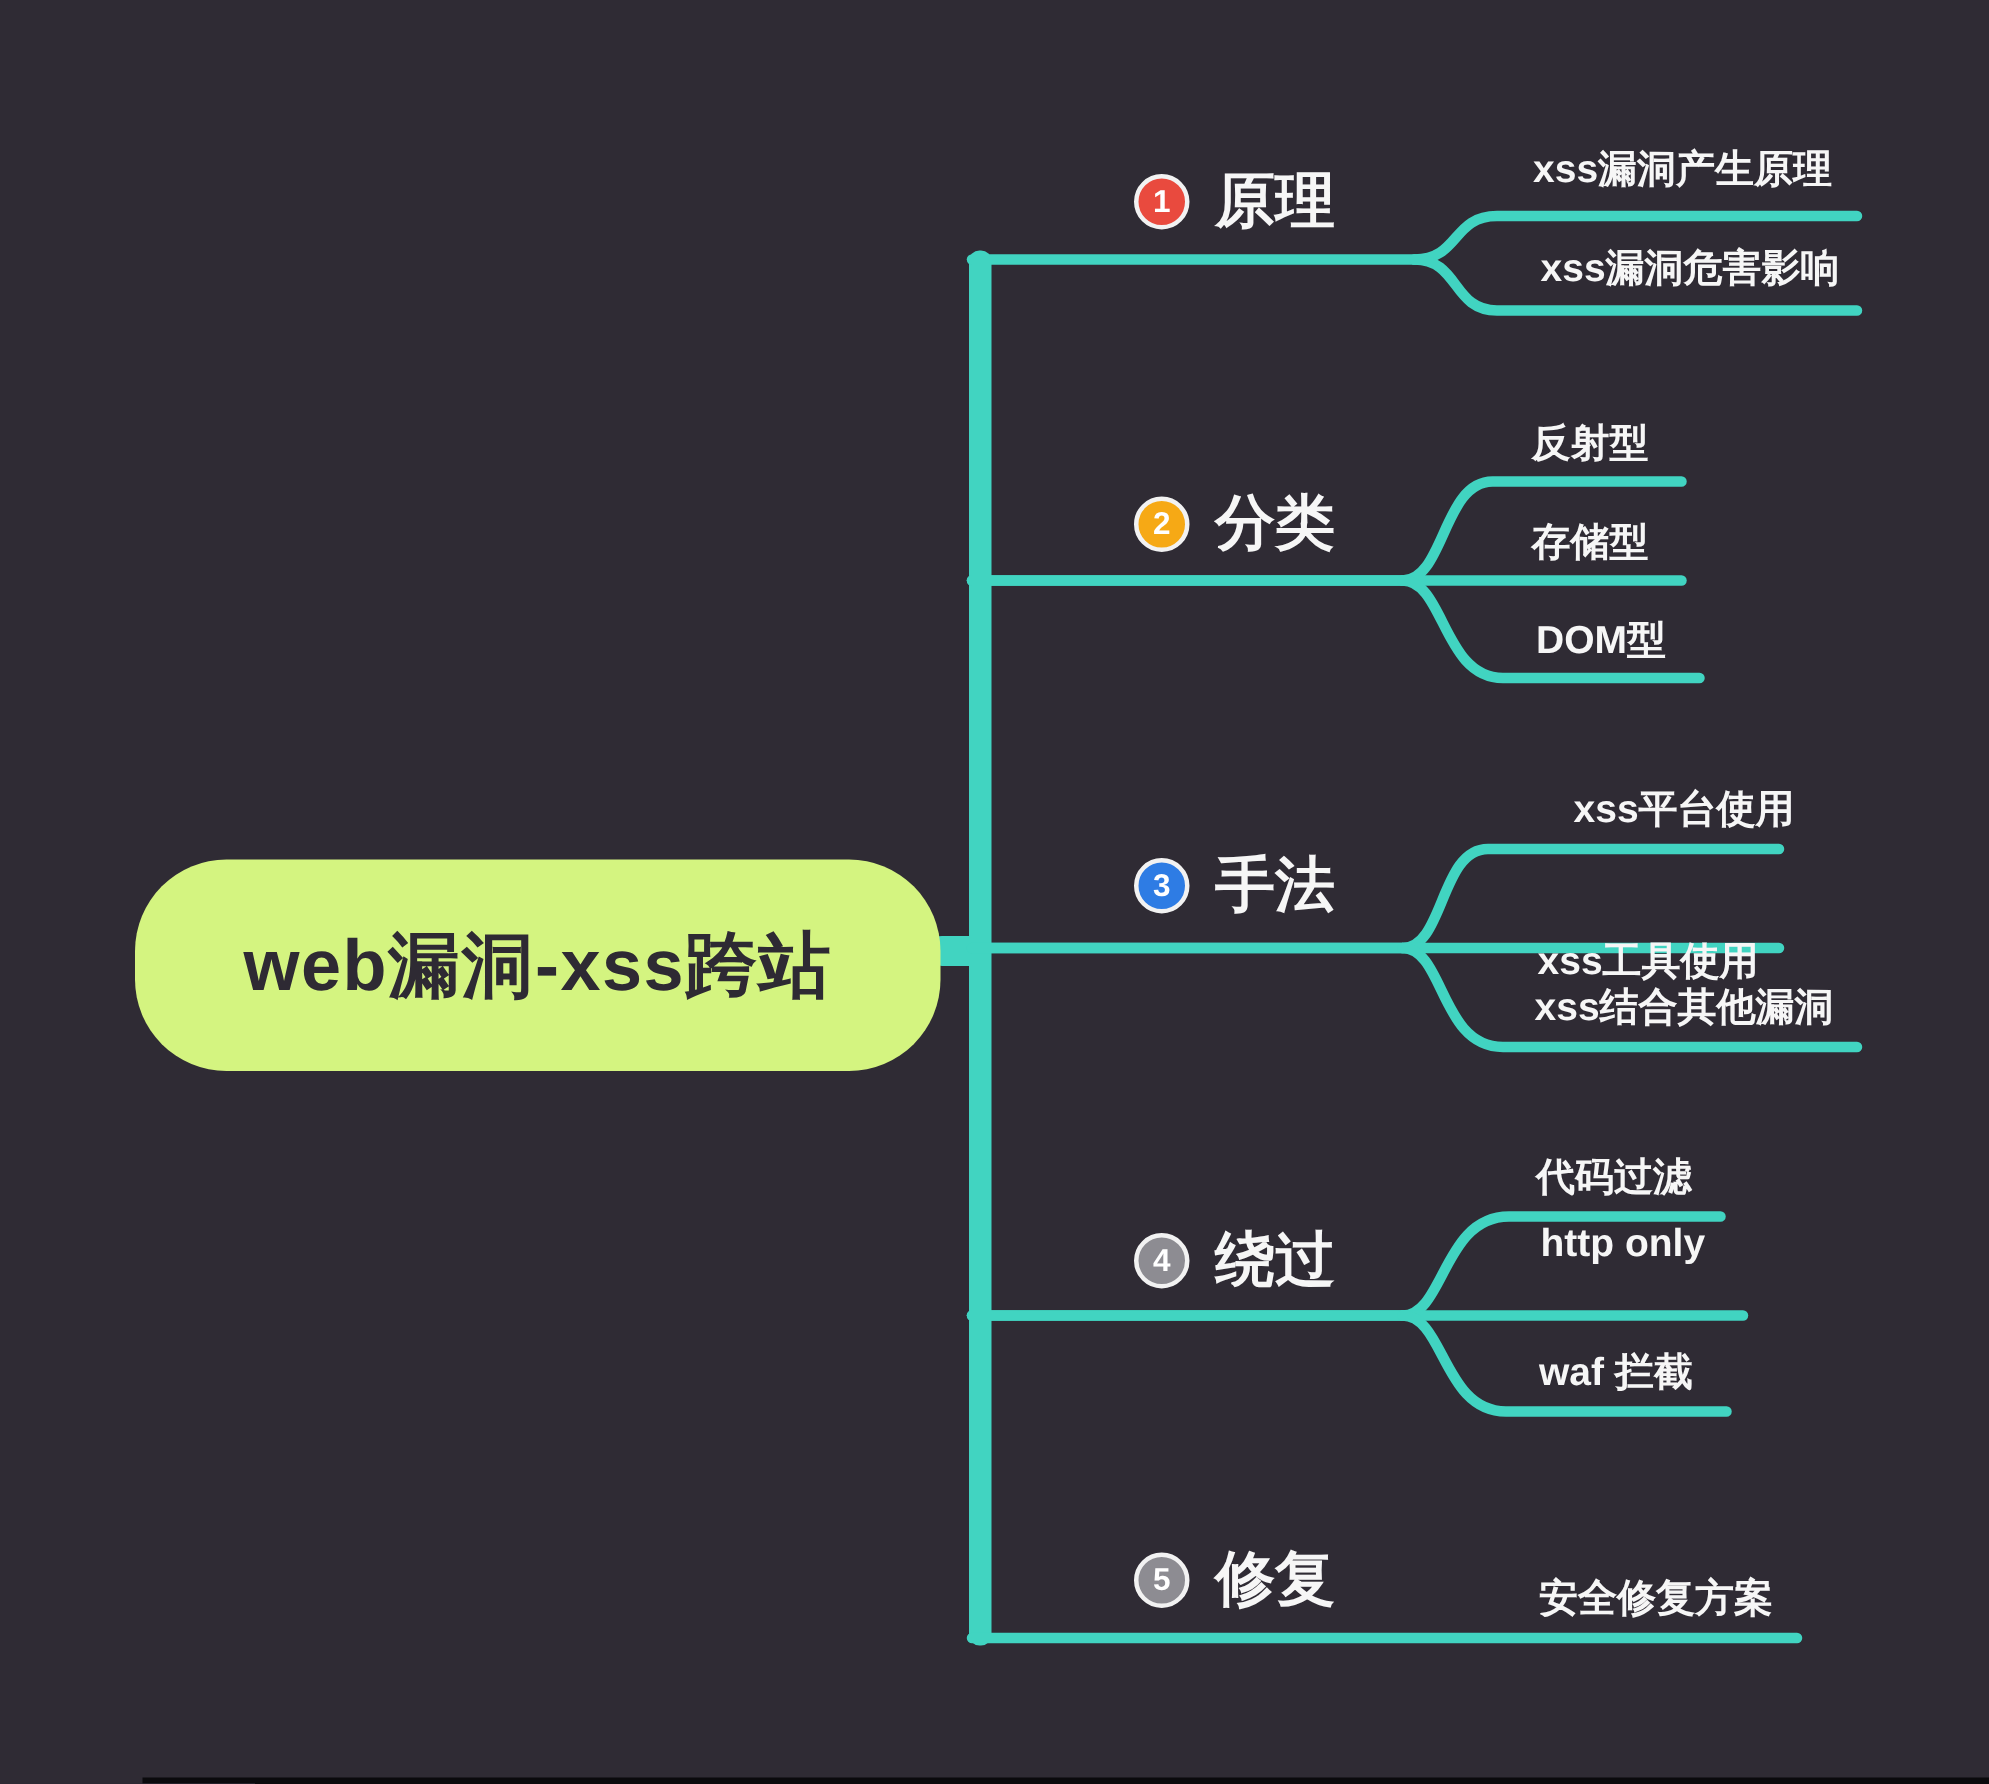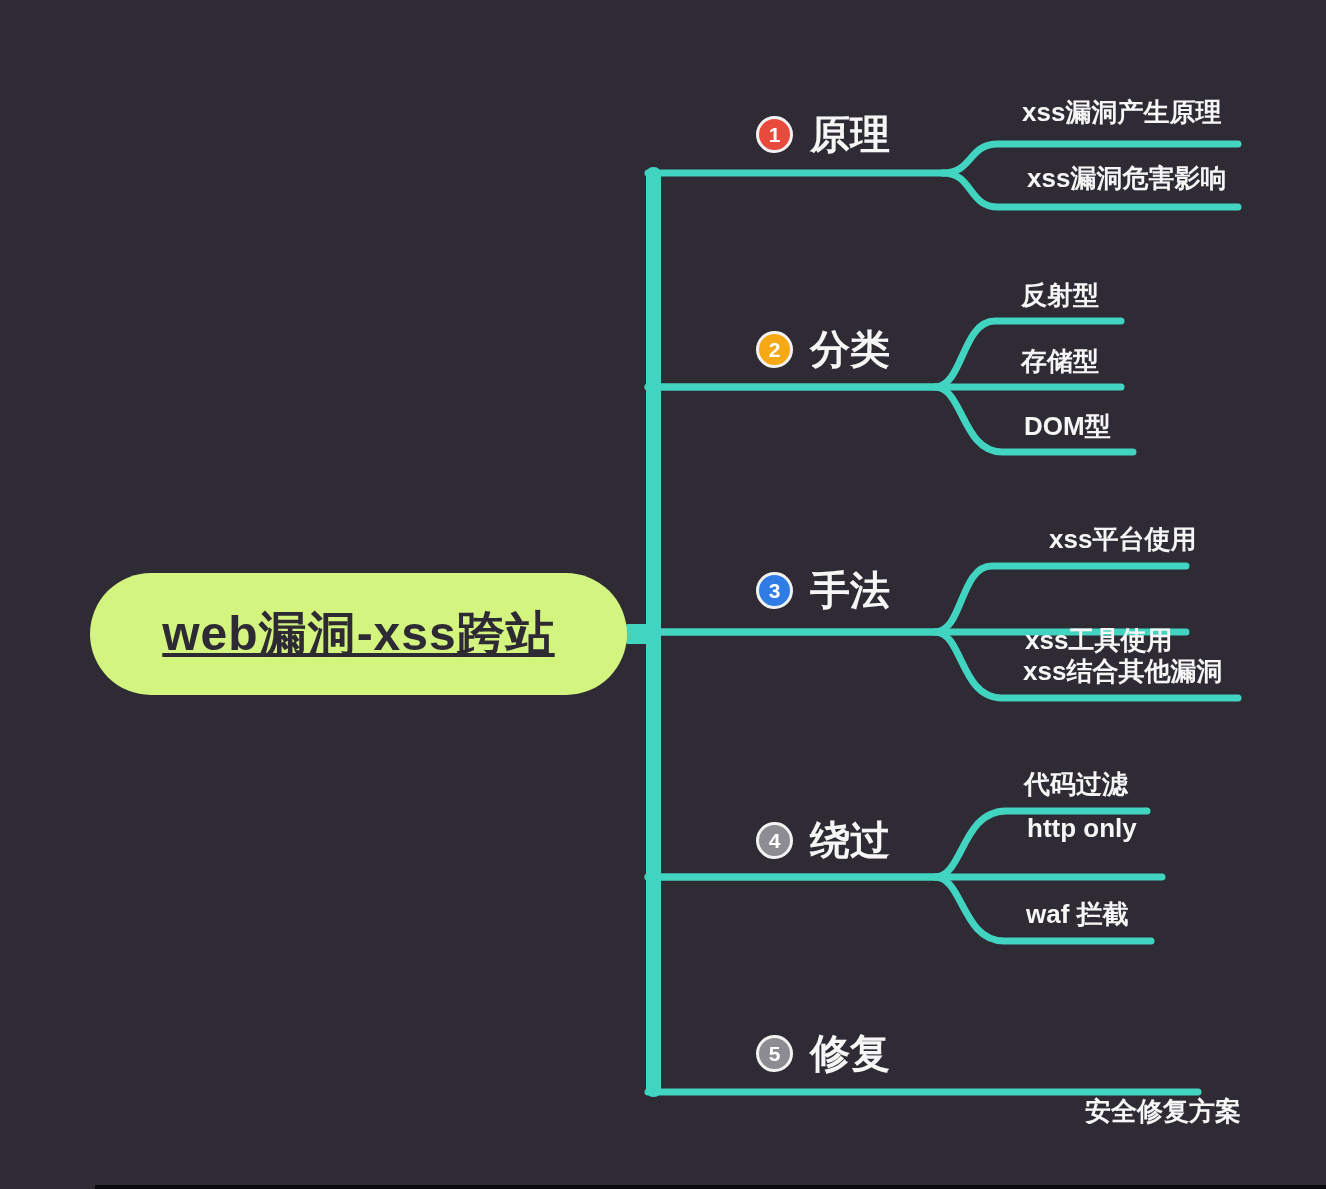--- a/index.html
+++ b/index.html
@@ -13,27 +13,27 @@
     background:var(--background,#2f2b34);
     overflow:hidden;
   }
   .lines{position:absolute;left:0;top:0;z-index:1;}
   .lines path{stroke:var(--line,#41d4c1);fill:none;stroke-linecap:round;stroke-linejoin:round;}
   .lines .branchline{stroke-width:7px;}
   .lines .rootstub{stroke-width:20px;}
   .lines .trunk{fill:var(--line,#41d4c1);stroke:none;}
 
   .root-pill{
-    position:absolute;left:90px;top:573px;width:537px;height:122px;
+    position:absolute;left:90px;top:573px;width:537px;height:141px;
     background:var(--root-bg,#d4f480);
     color:var(--root-text,#2e2a33);
     border-radius:61px;
     display:flex;align-items:center;justify-content:center;
     font-size:48px;font-weight:bold;
-    z-index:3;letter-spacing:1px;text-decoration:underline;
+    z-index:3;letter-spacing:1px;
   }
 
   .topic{
     position:absolute;display:flex;align-items:center;gap:17px;
     z-index:3;
   }
   .badge{
     width:31px;height:31px;border-radius:50%;
     border:3px solid #f2f2f2;
     color:#ffffff;font-size:21px;font-weight:bold;
@@ -61,21 +61,21 @@
   .b1c2{left:1027px;top:164px;text-align:right;}
   .b2c1{left:1021px;top:281px;}
   .b2c2{left:1021px;top:347px;}
   .b2c3{left:1024px;top:412px;}
   .b3c1{left:1021px;top:525px;margin-left:28px;}
   .b3c2{left:1025px;top:626px;}
   .b3c3{left:1023px;top:657px;}
   .b4c1{left:1024px;top:770px;}
   .b4c2{left:1027px;top:814px;}
   .b4c3{left:1026px;top:900px;}
-  .b5c1{left:1085px;top:1051px;margin-top:46px;}
+  .b5c1{left:1026px;top:1051px;}
 
   .bottom-bar{
     position:absolute;left:95px;top:1185px;width:1231px;height:4px;
     background:var(--bottom-bar,#0b0a0d);z-index:4;
   }
 </style>
 </head>
 <body>
 
 <div class="canvas">

